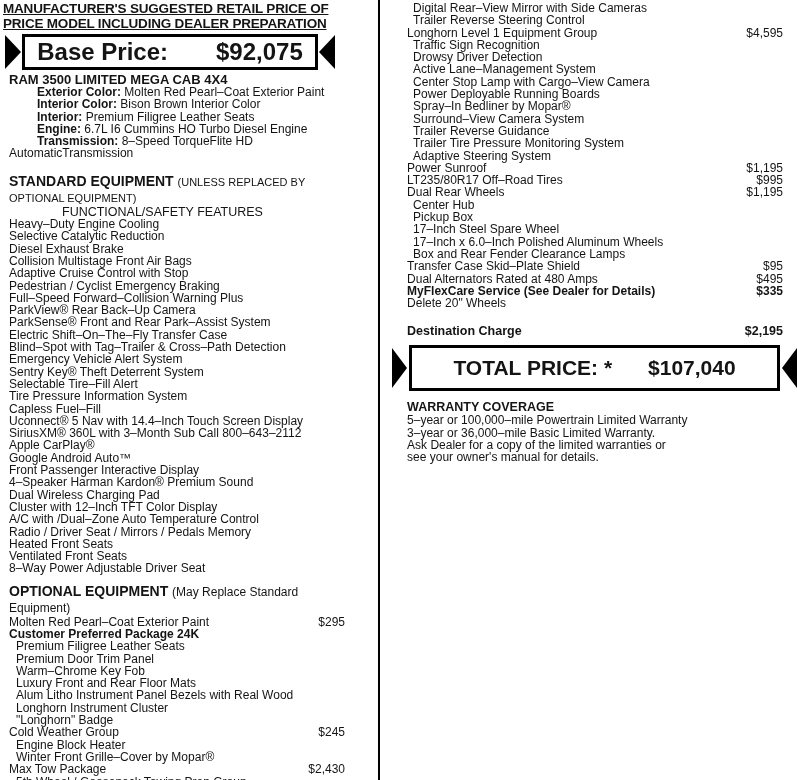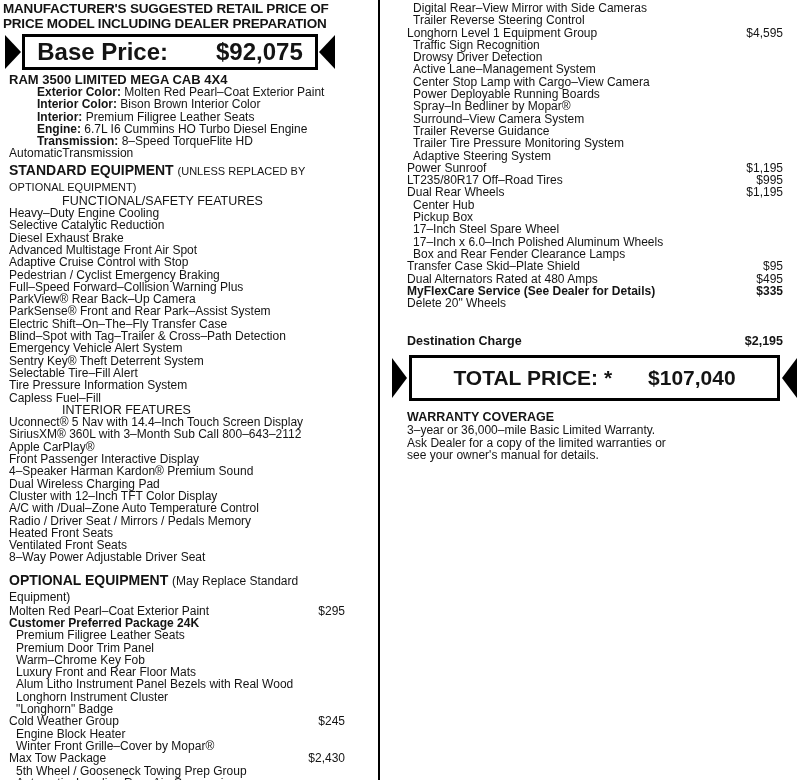--- a/index.html
+++ b/index.html
@@ -4,21 +4,21 @@
 <style>
   * { margin:0; padding:0; box-sizing:border-box; }
   html,body { width:797px; height:780px; background:#ffffff; color:#141414;
               font-family:"Liberation Sans", sans-serif; overflow:hidden; }
   .page { display:flex; width:797px; height:780px; }
 
   .col-left  { width:401px; border-right:2px solid #000; padding:2px 33px 0 3px; }
   .col-right { width:440px; padding:2px 14px 0 27px; }
 
   
-  .msrp-header div { font-weight:bold; font-size:13.5px; line-height:14.5px; letter-spacing:-0.2px; }
+  .msrp-header div { font-weight:bold; font-size:13.5px; line-height:14.5px; letter-spacing:-0.2px;text-decoration:underline; }
 
   
   .banner { display:flex; align-items:center; margin:3px 0 3px 2px; }
   .arr-r { width:0; height:0; border-top:17px solid transparent; border-bottom:17px solid transparent; border-left:16px solid #000; }
   .arr-l { width:0; height:0; border-top:17px solid transparent; border-bottom:17px solid transparent; border-right:16px solid #000; }
   .price-box { border:3px solid #000; width:296px; height:36px; margin:0 1px;
                display:flex; align-items:center; justify-content:center; gap:48px;
                font-size:24px; font-weight:bold; }
 
   .banner2 { display:flex; align-items:center; margin:7px -14px 0 -15px; }
@@ -27,38 +27,38 @@
   .price-box2 { border:3px solid #000; flex:1; height:46px; margin:0 2px;
                 display:flex; align-items:center; justify-content:center; gap:36px;
                 font-size:21px; font-weight:bold; }
 
   
   .vehicle-title { font-weight:bold; font-size:13px; line-height:13px; padding-left:6px; margin-top:3px; }
   .spec { font-size:12px; line-height:12.3px; padding-left:6px; }
   .spec b { font-weight:bold;padding-left:28px; }
 
   
-  .sec-head { padding-left:6px; margin-top:3px; font-size:14px; font-weight:bold; line-height:15px; }
+  .sec-head { padding-left:6px; margin-top:14px; font-size:14px; font-weight:bold; line-height:15px; }
   .sec-head .note  { font-size:11px; font-weight:normal; }
   .sec-head .note2 { font-size:12px; font-weight:normal; }
   .sec-head.opt { margin-top:9px; }
 
   .sub-head { padding-left:59px; font-size:12.5px; line-height:12.3px; }
   .item { font-size:12px; line-height:12.3px; padding-left:6px; }
 
   
   .row { display:flex; justify-content:space-between; font-size:12px; line-height:12.3px; }
   .row .nm { padding-left:6px; }
   .row.ind1 .nm { padding-left:13px; }
   .col-right .row .nm { padding-left:0; }
   .col-right .row.ind1 .nm { padding-left:6px; }
   .row .pr { white-space:nowrap; }
   .bold { font-weight:bold; }
 
-  .dest { display:flex; justify-content:space-between; font-weight:bold; font-size:12.5px; line-height:13px; margin-top:26px; }
+  .dest { display:flex; justify-content:space-between; font-weight:bold; font-size:12.5px; line-height:13px; margin-top:16px; }
 
   .warranty { margin-top:9px; }
   .w-title { font-weight:bold; font-size:12.5px; line-height:14px; }
   .w-line { font-size:12px; line-height:12.3px; }
 </style>
 </head>
 <body>
 
 <div class="page">
 
@@ -89,37 +89,37 @@
 
     <div class="sec-head">
       <span>STANDARD EQUIPMENT</span>
       <span class="note">(UNLESS REPLACED BY OPTIONAL EQUIPMENT)</span>
     </div>
     <div>
         <div class="sub-head">FUNCTIONAL/SAFETY FEATURES</div>
         <div class="item">Heavy–Duty Engine Cooling</div>
         <div class="item">Selective Catalytic Reduction</div>
         <div class="item">Diesel Exhaust Brake</div>
-        <div class="item">Advanced Multistage Front Air Spot</div>
+        <div class="item">Collision Multistage Front Air Bags</div>
         <div class="item">Adaptive Cruise Control with Stop</div>
         <div class="item">Pedestrian / Cyclist Emergency Braking</div>
         <div class="item">Full–Speed Forward–Collision Warning Plus</div>
         <div class="item">ParkView® Rear Back–Up Camera</div>
         <div class="item">ParkSense® Front and Rear Park–Assist System</div>
         <div class="item">Electric Shift–On–The–Fly Transfer Case</div>
         <div class="item">Blind–Spot with Tag–Trailer &amp; Cross–Path Detection</div>
         <div class="item">Emergency Vehicle Alert System</div>
         <div class="item">Sentry Key® Theft Deterrent System</div>
         <div class="item">Selectable Tire–Fill Alert</div>
         <div class="item">Tire Pressure Information System</div>
         <div class="item">Capless Fuel–Fill</div>
-        <div class="sub-head">INTERIOR FEATURES</div>
         <div class="item">Uconnect® 5 Nav with 14.4–Inch Touch Screen Display</div>
         <div class="item">SiriusXM® 360L with 3–Month Sub Call 800–643–2112</div>
         <div class="item">Apple CarPlay®</div>
+        <div class="item">Google Android Auto™</div>
         <div class="item">Front Passenger Interactive Display</div>
         <div class="item">4–Speaker Harman Kardon® Premium Sound</div>
         <div class="item">Dual Wireless Charging Pad</div>
         <div class="item">Cluster with 12–Inch TFT Color Display</div>
         <div class="item">A/C with /Dual–Zone Auto Temperature Control</div>
         <div class="item">Radio / Driver Seat / Mirrors / Pedals Memory</div>
         <div class="item">Heated Front Seats</div>
         <div class="item">Ventilated Front Seats</div>
         <div class="item">8–Way Power Adjustable Driver Seat</div>
       </div>
@@ -278,20 +278,21 @@
       <div class="price-box2">
         <span>TOTAL PRICE: *</span>
         <span>$107,040</span>
       </div>
       <span class="arr-l2"></span>
     </div>
 
     <div class="warranty">
       <div class="w-title">WARRANTY COVERAGE</div>
       <div>
+          <div class="w-line">5–year or 100,000–mile Powertrain Limited Warranty</div>
           <div class="w-line">3–year or 36,000–mile Basic Limited Warranty.</div>
           <div class="w-line">Ask Dealer for a copy of the limited warranties or</div>
           <div class="w-line">see your owner's manual for details.</div>
         </div>
     </div>
 
   </div>
 </div>
 
 </body></html>

